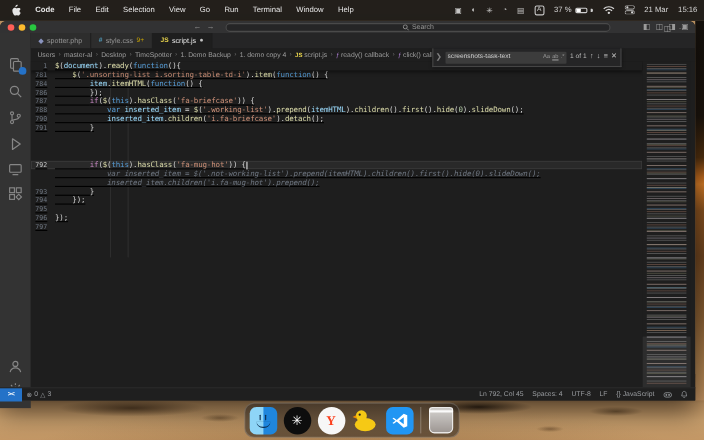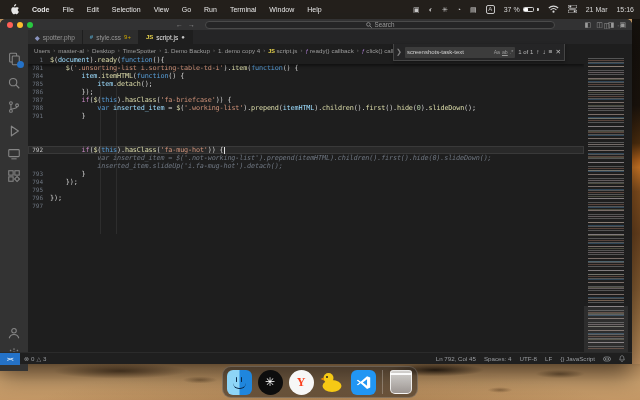--- a/index.html
+++ b/index.html
@@ -66,21 +66,21 @@
     color:#9a9a9a;font-size:7px;}
   
   .breadcrumbs{position:absolute;left:28px;top:25px;width:604px;height:12px;background:#1e1e1e;
     display:flex;align-items:center;gap:3px;padding-left:6px;color:#9d9d9d;font-size:6.2px;white-space:nowrap;}
   .bc-sep{color:#6e6e6e;font-size:6px;}
   .bc-ico-js{color:#e8d44d;font-weight:bold;font-size:5.5px;}
   .bc-ico-sym{color:#b180d7;font-size:5.5px;}
   
   .editor{position:absolute;left:28px;top:37px;width:556px;height:296px;background:#1e1e1e;overflow:hidden;}
   .guide{position:absolute;top:8px;width:1px;height:170px;background:rgba(255,255,255,.07);}
-  .code-row{display:flex;height:8px;align-items:flex-start;position:relative;}
+  .code-row{display:flex;height:8px;align-items:flex-end;position:relative;text-decoration:underline;}
   .code-row.sticky{background:#1e1e1e;box-shadow:0 2px 3px rgba(0,0,0,.45);position:relative;z-index:2;}
   .code-row.current{background:rgba(255,255,255,.05);box-shadow:inset 0 0 0 1px rgba(255,255,255,.08);margin-top:26px;}
   .gutter{width:22px;flex:none;text-align:right;padding-right:7px;color:#6e7681;
     font-family:"DejaVu Sans Mono",monospace;font-size:6px;}
   .code-row.current .gutter{color:#c6c6c6;}
   .code-text{font-family:"DejaVu Sans Mono",monospace;font-size:6.8px;white-space:pre;letter-spacing:-.15px;}
   .c-p{color:#d4d4d4;} .c-fn{color:#dcdcaa;} .c-var{color:#9cdcfe;} .c-kw{color:#569cd6;}
   .c-ctl{color:#c586c0;} .c-str{color:#ce9178;} .c-num{color:#b5cea8;}
   .c-ghost{color:#6e7681;font-style:italic;}
   .cursor{display:inline-block;width:1.2px;height:7px;background:#e0e0e0;vertical-align:middle;margin-left:.5px;}
@@ -315,50 +315,50 @@
           </div>
           <div class="code-row">
             <span class="gutter">781</span>
             <span class="code-text"><span class="c-p">    </span><span class="c-fn">$</span><span class="c-p">(</span><span class="c-str">'.unsorting-list i.sorting-table-td-i'</span><span class="c-p">).</span><span class="c-fn">item</span><span class="c-p">(</span><span class="c-kw">function</span><span class="c-p">() {</span></span>
           </div>
           <div class="code-row">
             <span class="gutter">784</span>
             <span class="code-text"><span class="c-p">        </span><span class="c-var">item</span><span class="c-p">.</span><span class="c-fn">itemHTML</span><span class="c-p">(</span><span class="c-kw">function</span><span class="c-p">() {</span></span>
           </div>
           <div class="code-row">
-            <span class="gutter">785</span>
-            <span class="code-text"><span class="c-p">            </span><span class="c-var">item</span><span class="c-p">.</span><span class="c-fn">detach</span><span class="c-p">();</span></span>
-          </div>
-          <div class="code-row">
             <span class="gutter">786</span>
             <span class="code-text"><span class="c-p">        });</span></span>
           </div>
           <div class="code-row">
             <span class="gutter">787</span>
             <span class="code-text"><span class="c-p">        </span><span class="c-ctl">if</span><span class="c-p">(</span><span class="c-fn">$</span><span class="c-p">(</span><span class="c-kw">this</span><span class="c-p">).</span><span class="c-fn">hasClass</span><span class="c-p">(</span><span class="c-str">'fa-briefcase'</span><span class="c-p">)) {</span></span>
           </div>
           <div class="code-row">
             <span class="gutter">788</span>
             <span class="code-text"><span class="c-p">            </span><span class="c-kw">var</span><span class="c-p"> </span><span class="c-var">inserted_item</span><span class="c-p"> = </span><span class="c-fn">$</span><span class="c-p">(</span><span class="c-str">'.working-list'</span><span class="c-p">).</span><span class="c-fn">prepend</span><span class="c-p">(</span><span class="c-var">itemHTML</span><span class="c-p">).</span><span class="c-fn">children</span><span class="c-p">().</span><span class="c-fn">first</span><span class="c-p">().</span><span class="c-fn">hide</span><span class="c-p">(</span><span class="c-num">0</span><span class="c-p">).</span><span class="c-fn">slideDown</span><span class="c-p">();</span></span>
+          </div>
+          <div class="code-row">
+            <span class="gutter">790</span>
+            <span class="code-text"><span class="c-p">            </span><span class="c-var">inserted_item</span><span class="c-p">.</span><span class="c-fn">children</span><span class="c-p">(</span><span class="c-str">'i.fa-briefcase'</span><span class="c-p">).</span><span class="c-fn">detach</span><span class="c-p">();</span></span>
           </div>
           <div class="code-row">
             <span class="gutter">791</span>
             <span class="code-text"><span class="c-p">        }</span></span>
           </div>
           <div class="code-row current">
             <span class="gutter">792</span>
             <span class="code-text"><span class="c-p">        </span><span class="c-ctl">if</span><span class="c-p">(</span><span class="c-fn">$</span><span class="c-p">(</span><span class="c-kw">this</span><span class="c-p">).</span><span class="c-fn">hasClass</span><span class="c-p">(</span><span class="c-str">'fa-mug-hot'</span><span class="c-p">)) {</span><span class="cursor"></span></span>
           </div>
           <div class="code-row">
             <span class="gutter"></span>
             <span class="code-text"><span class="c-ghost">            var inserted_item = $('.not-working-list').prepend(itemHTML).children().first().hide(0).slideDown();</span></span>
           </div>
           <div class="code-row">
             <span class="gutter"></span>
-            <span class="code-text"><span class="c-ghost">            inserted_item.slideUp('i.fa-mug-hot').detach();</span></span>
+            <span class="code-text"><span class="c-ghost">            inserted_item.children('i.fa-mug-hot').prepend();</span></span>
           </div>
           <div class="code-row">
             <span class="gutter">793</span>
             <span class="code-text"><span class="c-p">        }</span></span>
           </div>
           <div class="code-row">
             <span class="gutter">794</span>
             <span class="code-text"><span class="c-p">    });</span></span>
           </div>
           <div class="code-row">

